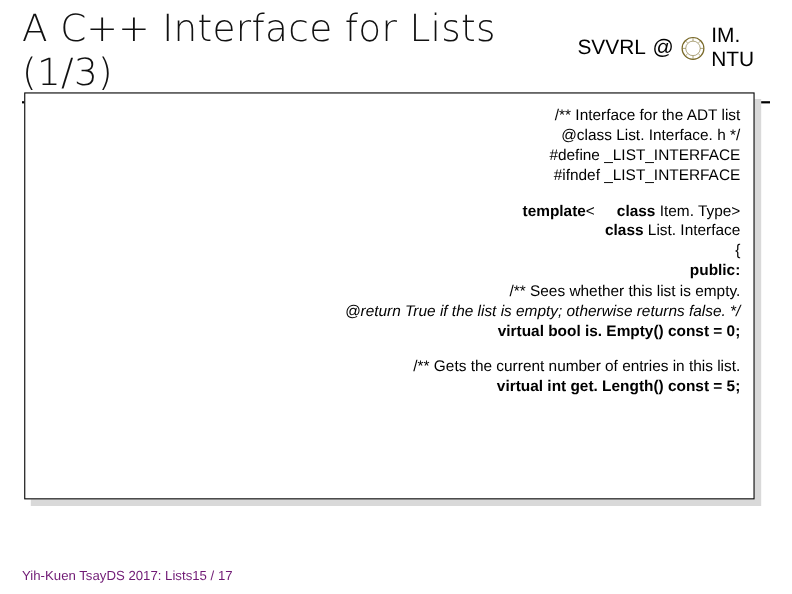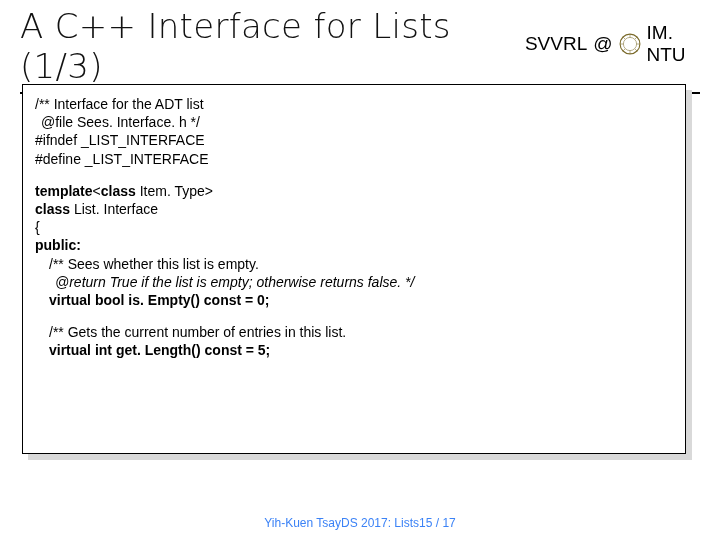--- a/index.html
+++ b/index.html
@@ -69,37 +69,38 @@
     padding: 10px 12px;
   }
   .code {
     font-family: Arial, Helvetica, sans-serif;
     font-size: 14px;
     line-height: 1.3;
     white-space: normal;
   }
   .code p {
     margin: 0;
+    text-align: right;
   }
   .pad1 { padding-left: 6px; }
   .pad2 { padding-left: 14px; }
   .pad3 { padding-left: 20px; font-style: italic; }
-  .b { font-weight: bold; }
+  .b { font-weight: bold; margin-left: 20px; }
   .block { margin-top: 14px; }
   .footer {
     position: absolute;
     left: 0;
     bottom: 10px;
     width: 100%;
     padding: 0 20px;
     box-sizing: border-box;
     display: flex;
-    justify-content: center;
+    justify-content: flex-start;
     font-size: 12px;
-    color: #3b82f6;
+    color: #701a75;
   }
 </style>
 </head>
 <body>
 
 <div class="slide">
 
   <div class="header-row">
     <div class="title">A C++ Interface for Lists (1/3)</div>
     <div class="header-right">
@@ -124,23 +125,23 @@
       <span class="hdr-label">IM. NTU</span>
     </div>
   </div>
 
   <div class="rule"></div>
 
   <div class="code-shadow"></div>
   <div class="code-box">
     <div class="code">
       <p>/** Interface for the ADT list</p>
-      <p class="pad1">@file Sees. Interface. h */</p>
+      <p class="pad1">@class List. Interface. h */</p>
+      <p>#define _LIST_INTERFACE</p>
       <p>#ifndef _LIST_INTERFACE</p>
-      <p>#define _LIST_INTERFACE</p>
 
       <div class="block">
         <p>
           <span class="b">template</span><span>&lt;</span><span class="b">class </span><span>Item. Type&gt;</span>
         </p>
         <p>
           <span class="b">class </span><span>List. Interface</span>
         </p>
         <p>{</p>
         <p class="b">public:</p>

